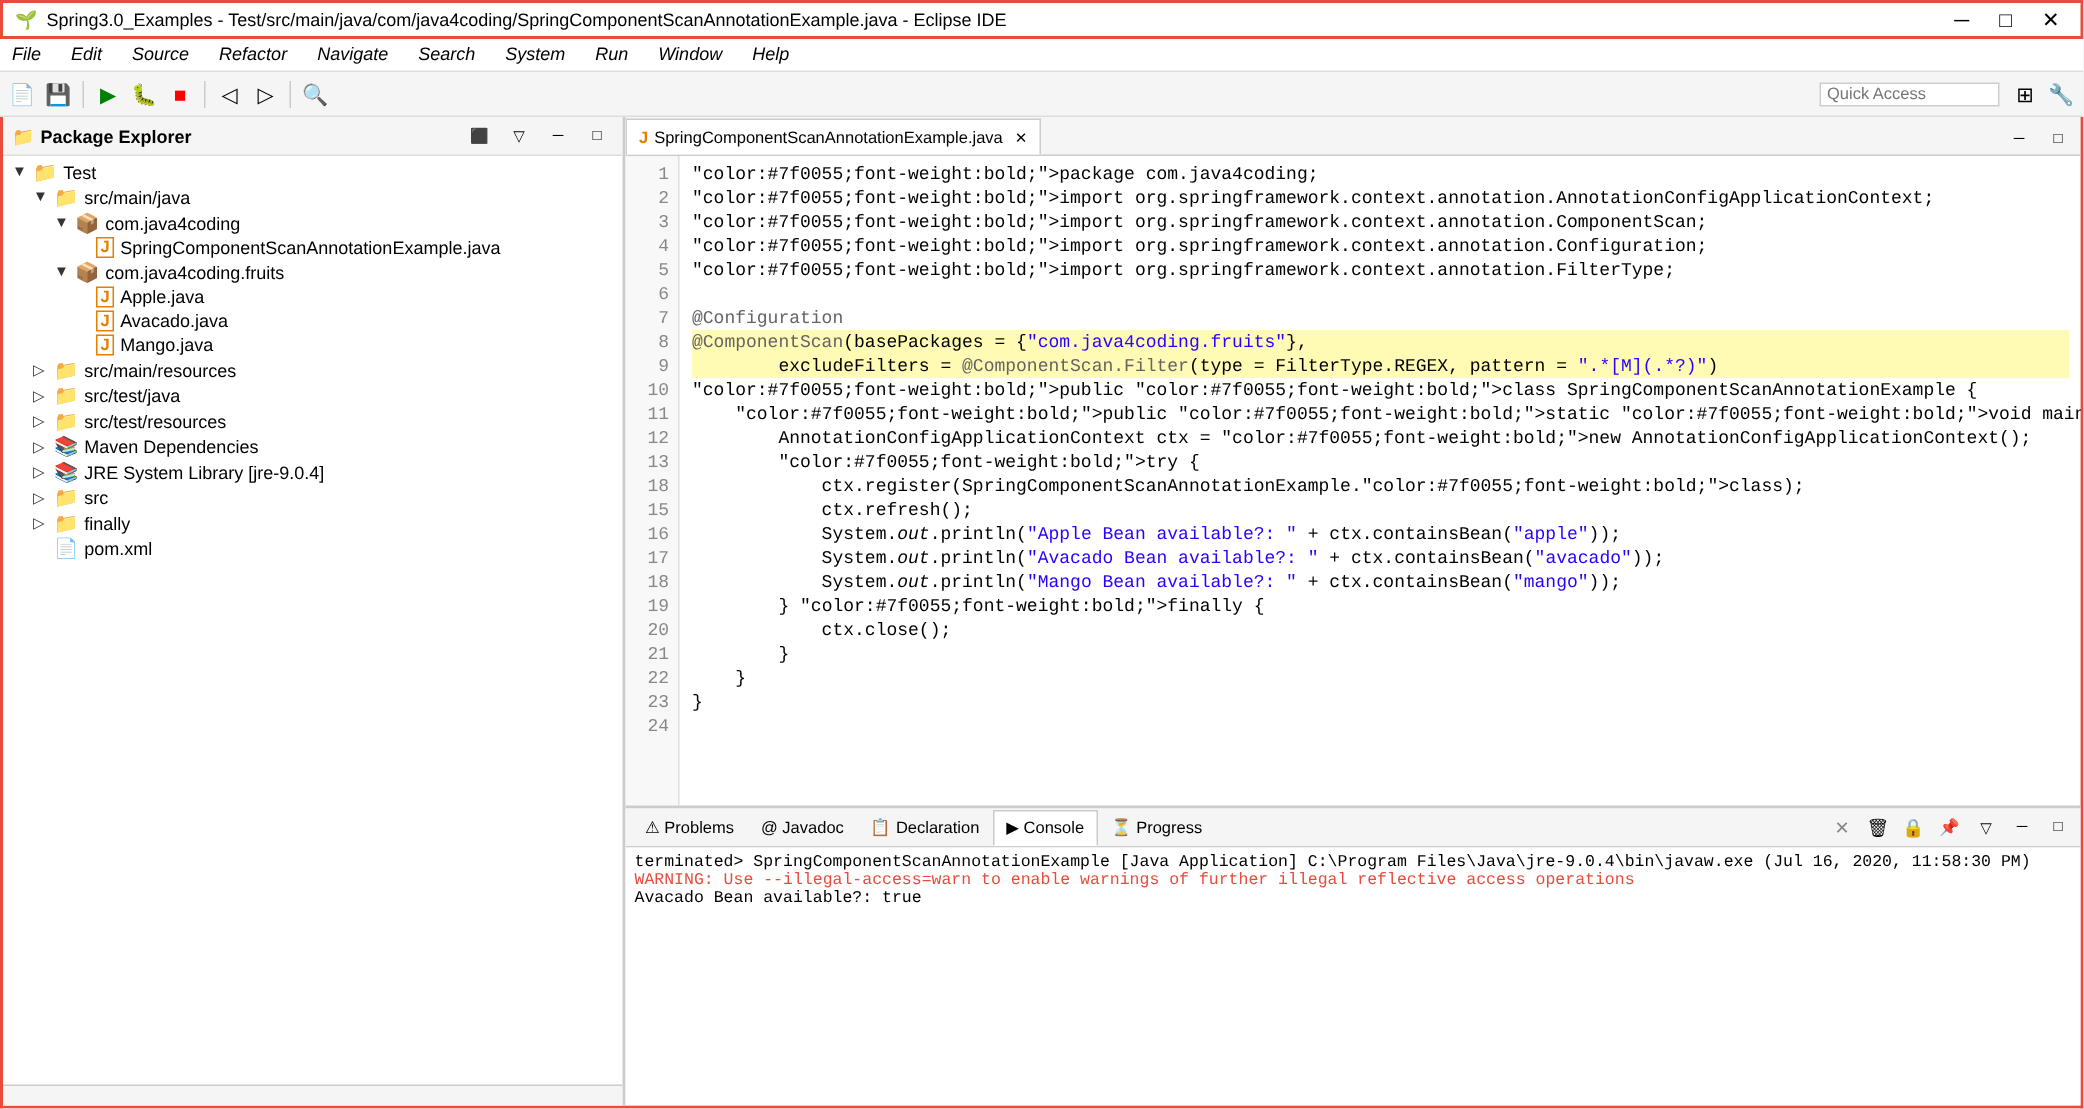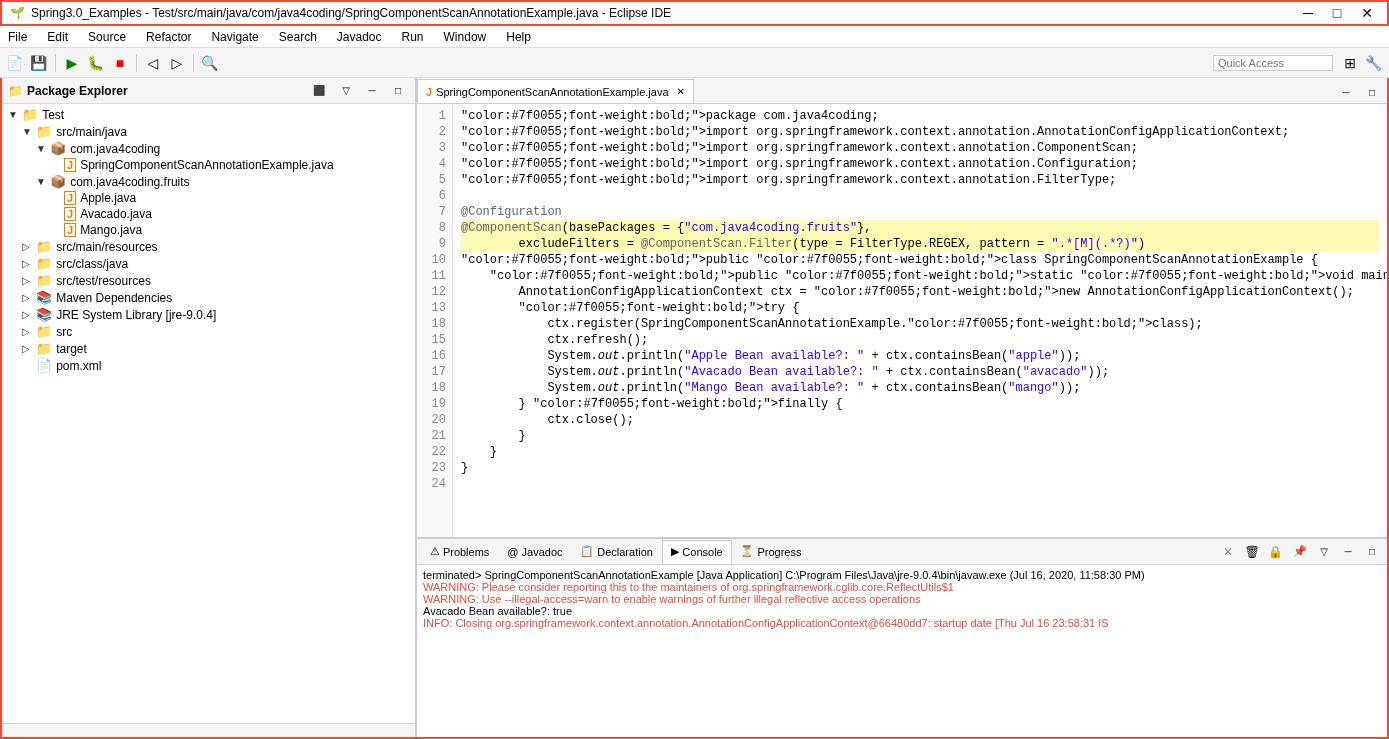--- a/index.html
+++ b/index.html
@@ -20,21 +20,22 @@
     #title-bar-right { display: flex; gap: 8px; font-size: 14px; cursor: pointer; }
     
     
     #menu-bar {
       background: #fff;
       border-bottom: 1px solid #ddd;
       padding: 2px 4px;
       display: flex;
       gap: 12px;
       height: 22px;
-      align-items: center;
+      align-items: flex-start;
+      font-style: italic;
     }
     .menu-item { font-size: 12px; padding: 1px 4px; cursor: pointer; }
     
     
     #toolbar {
       background: #f5f5f5;
       border-bottom: 1px solid #ddd;
       padding: 2px 4px;
       height: 30px;
       display: flex;
@@ -173,21 +174,21 @@
       border-bottom: 1px solid #fff;
     }
     #bottom-tab-controls {
       margin-left: auto;
       display: flex;
       gap: 2px;
     }
     #console-content {
       flex: 1;
       overflow-y: auto;
-      font-family: Liberation Sans, sans-serif;
+      font-family: Liberation Mono, monospace;
       font-size: 11px;
       padding: 4px 6px;
       background: #fff;
     }
     
     
     ::-webkit-scrollbar { width: 8px; height: 8px; }
     ::-webkit-scrollbar-track { background: #f0f0f0; }
     ::-webkit-scrollbar-thumb { background: #bbb; }
 
@@ -224,21 +225,21 @@
   </div>
 </div>
 
 <div id="menu-bar">
     <span class="menu-item">File</span>
     <span class="menu-item">Edit</span>
     <span class="menu-item">Source</span>
     <span class="menu-item">Refactor</span>
     <span class="menu-item">Navigate</span>
     <span class="menu-item">Search</span>
-    <span class="menu-item">Javadoc</span>
+    <span class="menu-item">System</span>
     <span class="menu-item">Run</span>
     <span class="menu-item">Window</span>
     <span class="menu-item">Help</span>
   </div>
 
 <div id="toolbar">
   <button class="tb-btn">📄</button>
   <button class="tb-btn">💾</button>
   <div class="tb-sep"></div>
   <button class="tb-btn" style="color:green;">▶</button>
@@ -311,21 +312,21 @@
           <span>Mango.java</span>
         </div>
         <div class="tree-item" style="padding-left: 18px;">
           <span class="tree-arrow" style="min-width: 10px;">▷</span>
           <span class="tree-icon">📁</span>
           <span>src/main/resources</span>
         </div>
         <div class="tree-item" style="padding-left: 18px;">
           <span class="tree-arrow" style="min-width: 10px;">▷</span>
           <span class="tree-icon">📁</span>
-          <span>src/class/java</span>
+          <span>src/test/java</span>
         </div>
         <div class="tree-item" style="padding-left: 18px;">
           <span class="tree-arrow" style="min-width: 10px;">▷</span>
           <span class="tree-icon">📁</span>
           <span>src/test/resources</span>
         </div>
         <div class="tree-item" style="padding-left: 18px;">
           <span class="tree-arrow" style="min-width: 10px;">▷</span>
           <span class="tree-icon">📚</span>
           <span>Maven Dependencies</span>
@@ -336,21 +337,21 @@
           <span>JRE System Library [jre-9.0.4]</span>
         </div>
         <div class="tree-item" style="padding-left: 18px;">
           <span class="tree-arrow" style="min-width: 10px;">▷</span>
           <span class="tree-icon">📁</span>
           <span>src</span>
         </div>
         <div class="tree-item" style="padding-left: 18px;">
           <span class="tree-arrow" style="min-width: 10px;">▷</span>
           <span class="tree-icon">📁</span>
-          <span>target</span>
+          <span>finally</span>
         </div>
         <div class="tree-item" style="padding-left: 18px;">
           <span class="tree-arrow" style="min-width: 10px;"> </span>
           <span class="tree-icon">📄</span>
           <span>pom.xml</span>
         </div>
       </div>
     <div id="pe-bottom-bar"></div>
   </div>
 
@@ -428,21 +429,19 @@
           <button class="tb-btn" style="font-size:12px;">🗑</button>
           <button class="tb-btn" style="font-size:12px;">🔒</button>
           <button class="tb-btn" style="font-size:11px;">📌</button>
           <button class="tb-btn" style="font-size:10px;">▽</button>
           <button class="tb-btn" style="font-size:10px;">─</button>
           <button class="tb-btn" style="font-size:10px;">□</button>
         </div>
       </div>
       <div id="console-content">
           <div style="color:#000;">terminated&gt; SpringComponentScanAnnotationExample [Java Application] C:\Program Files\Java\jre-9.0.4\bin\javaw.exe (Jul 16, 2020, 11:58:30 PM)</div>
-          <div style="color:#e74c3c;">WARNING: Please consider reporting this to the maintainers of org.springframework.cglib.core.ReflectUtils$1</div>
           <div style="color:#e74c3c;">WARNING: Use --illegal-access=warn to enable warnings of further illegal reflective access operations</div>
           <div style="color:#000;">Avacado Bean available?: true</div>
-          <div style="color:#e74c3c;">INFO: Closing org.springframework.context.annotation.AnnotationConfigApplicationContext@66480dd7: startup date [Thu Jul 16 23:58:31 IS</div>
         </div>
     </div>
 
   </div>
 </div>
 
 </body></html>

